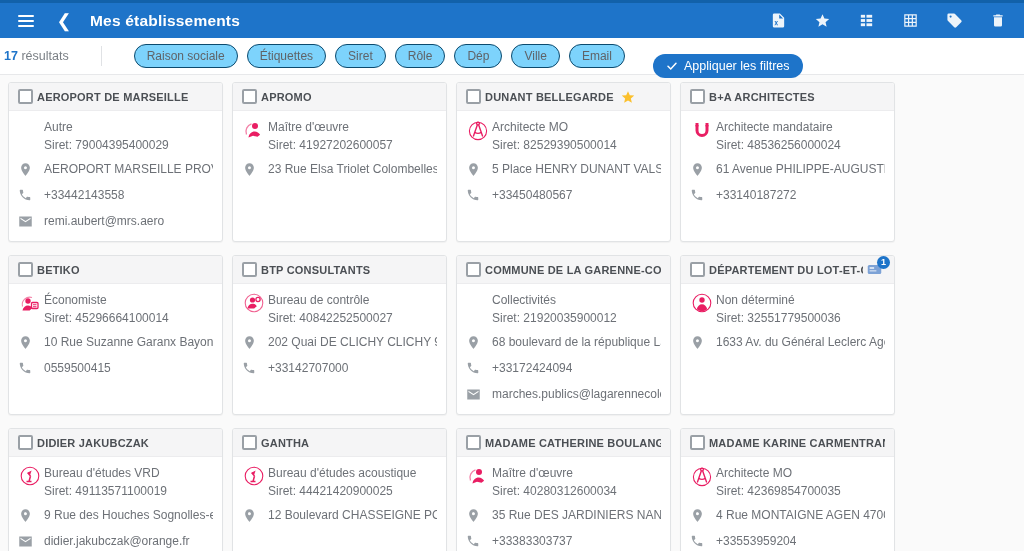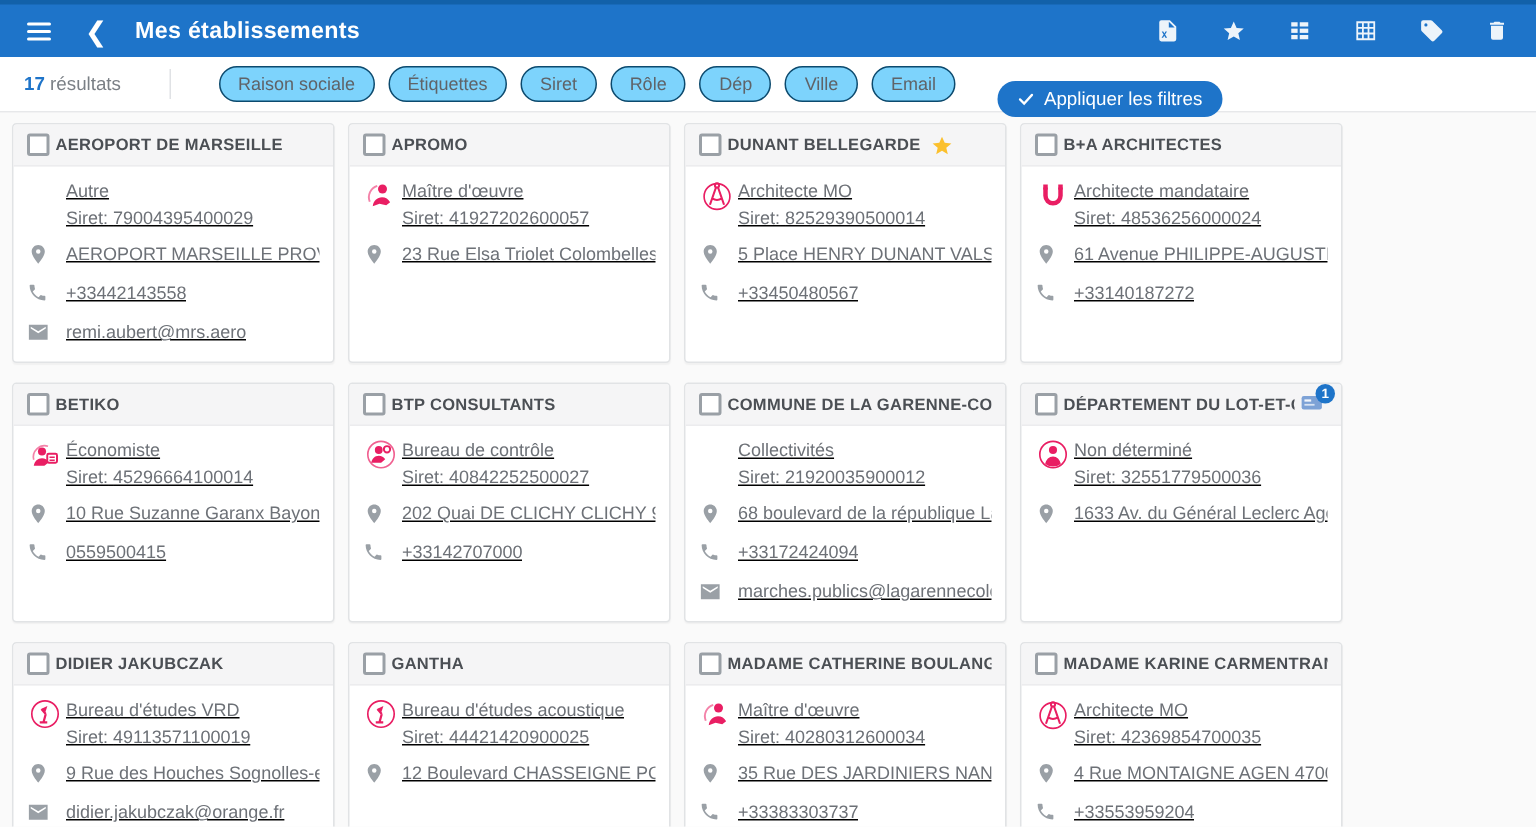--- a/index.html
+++ b/index.html
@@ -13,21 +13,21 @@
     justify-content:center; cursor:pointer; flex:0 0 auto; }
   .hamburger { display:flex; flex-direction:column; gap:3px; }
   .hamburger span { display:block; width:16px; height:2px; background:#fff; border-radius:1px; }
   .back-chevron { font-size:18px; line-height:1; color:#fff; }
   .appbar-title { font-size:15.5px; font-weight:700; letter-spacing:.2px; }
   .appbar-actions { margin-left:auto; display:flex; align-items:center; gap:20px; }
   .appbar-actions .iconbtn svg { opacity:.92; }
 
   
   .filterbar { height:37px; background:#fff; border-bottom:1px solid #e7e8ea;
-    display:flex; align-items:center; padding:0 16px; gap:28px; }
+    display:flex; align-items:center; padding:0 4px; gap:28px; }
   .results { font-size:12.5px; color:#7a7f85; white-space:nowrap; }
   .results b { color:#1e74c9; font-weight:700; }
   .vdivider { width:1px; height:20px; background:#e0e2e5; margin:0 4px; }
   .chips { display:flex; align-items:center; gap:9px; }
   .chip { border:1px solid #0c4a6e; background:#7dd3fc; color:#5f6368; font-size:12px;
     border-radius:13px; padding:4px 12px; white-space:nowrap; cursor:pointer; }
   .apply-btn { display:flex; align-items:center; gap:6px; background:#1e74c9; color:#fff;
     border:none; font-size:12.5px; border-radius:14px; padding:5px 13px; cursor:pointer;
     font-family:"Liberation Sans", sans-serif;margin-top:20px; }
 
@@ -41,21 +41,21 @@
   .checkbox { width:15px; height:15px; border:2px solid #9aa0a6; border-radius:2px;
     background:#fff; flex:0 0 auto; cursor:pointer; }
   .card-title { font-size:11px; font-weight:700; color:#4b4f54; letter-spacing:.2px;
     white-space:nowrap; overflow:hidden; }
   .star { flex:0 0 auto; display:flex; margin-left:2px; cursor:pointer; }
   .badge-wrap { position:relative; margin-left:auto; flex:0 0 auto; width:18px; height:16px; }
   .badge-count { position:absolute; top:-6px; right:-5px; min-width:13px; height:13px;
     background:#1e74c9; color:#fff; font-size:9px; font-weight:700; border-radius:7px;
     display:flex; align-items:center; justify-content:center; padding:0 2px; }
   .card-body { padding:7px 9px 0 9px; }
-  .row { display:flex; align-items:center; min-height:26px;text-decoration:underline; }
+  .row { display:flex; align-items:center; min-height:26px; }
   .role-row { align-items:flex-start; min-height:38px; }
   .icon-cell { width:26px; flex:0 0 26px; display:flex; justify-content:flex-start; }
   .role-lines { font-size:12px; color:#6d7177; line-height:18px; white-space:nowrap; overflow:hidden; }
   .row-text { font-size:12px; color:#6d7177; white-space:nowrap; overflow:hidden; }
 </style>
 </head>
 <body>
 
 <div class="appbar">
   <span class="iconbtn hamburger">

